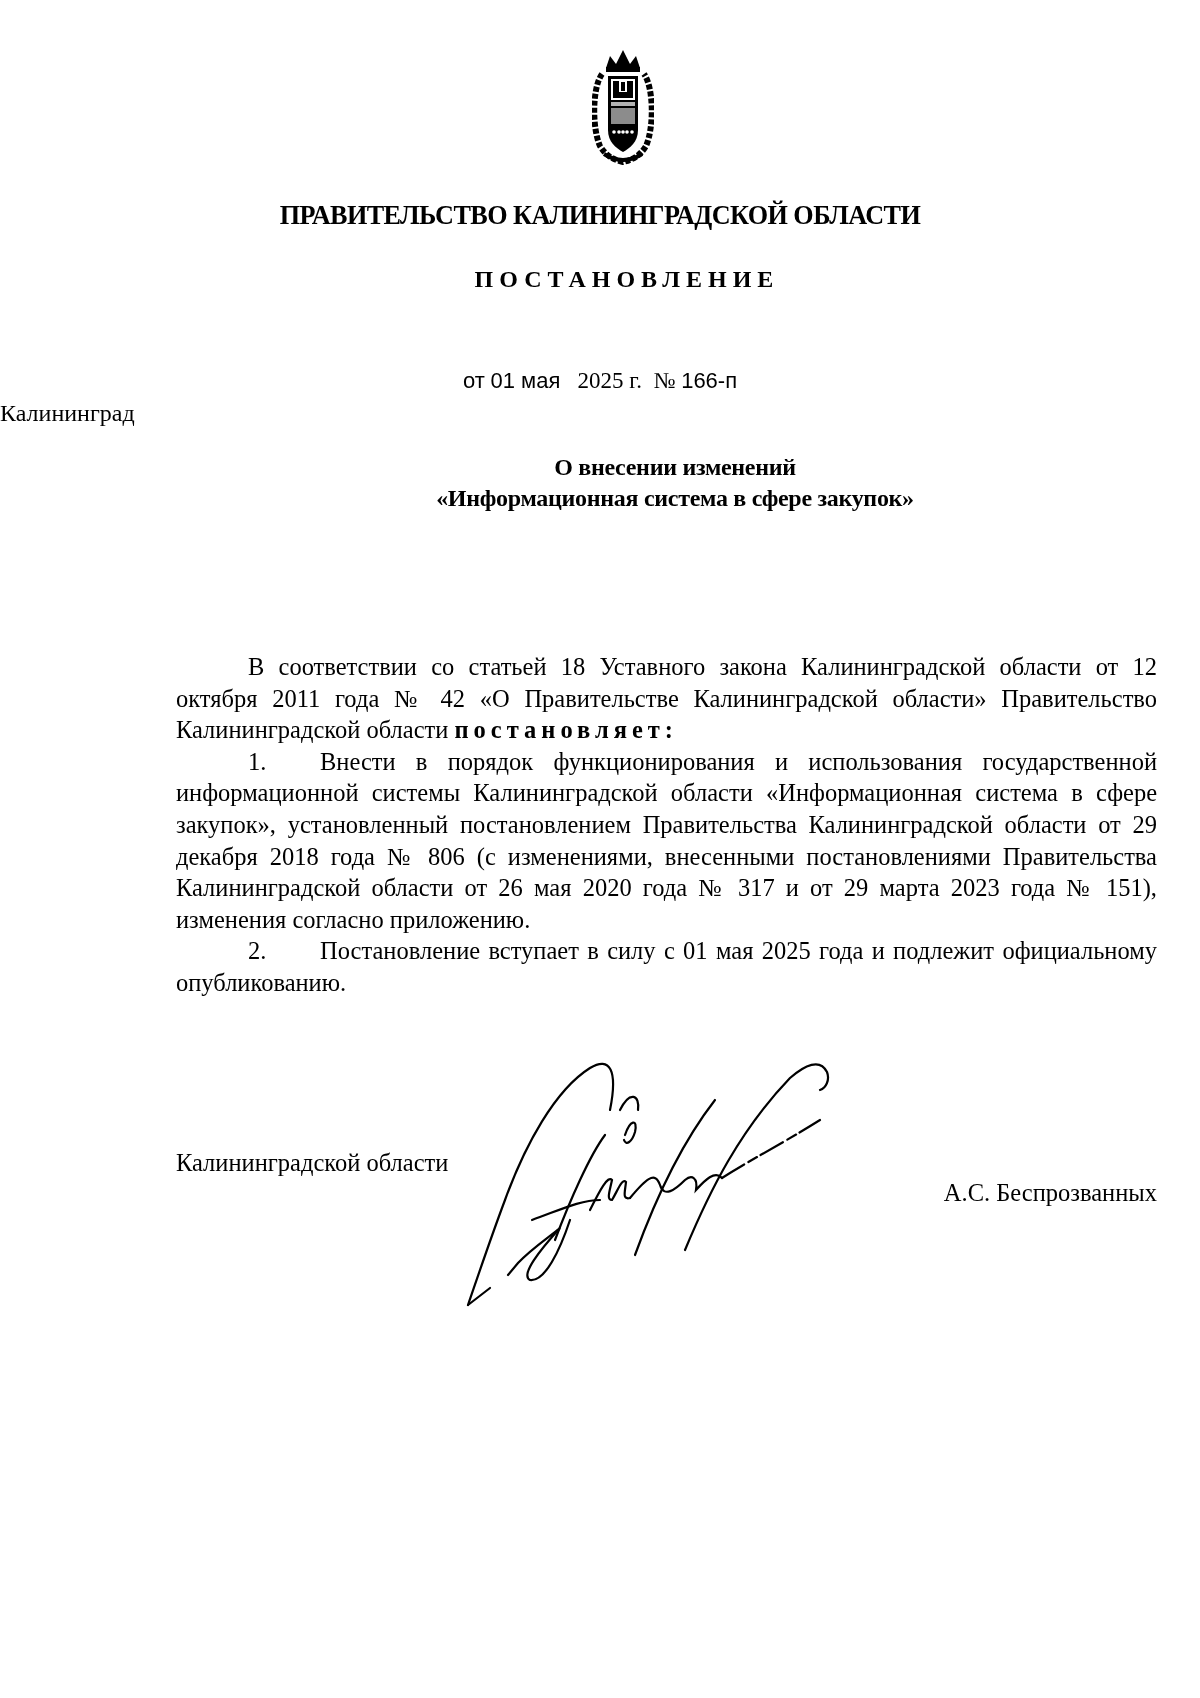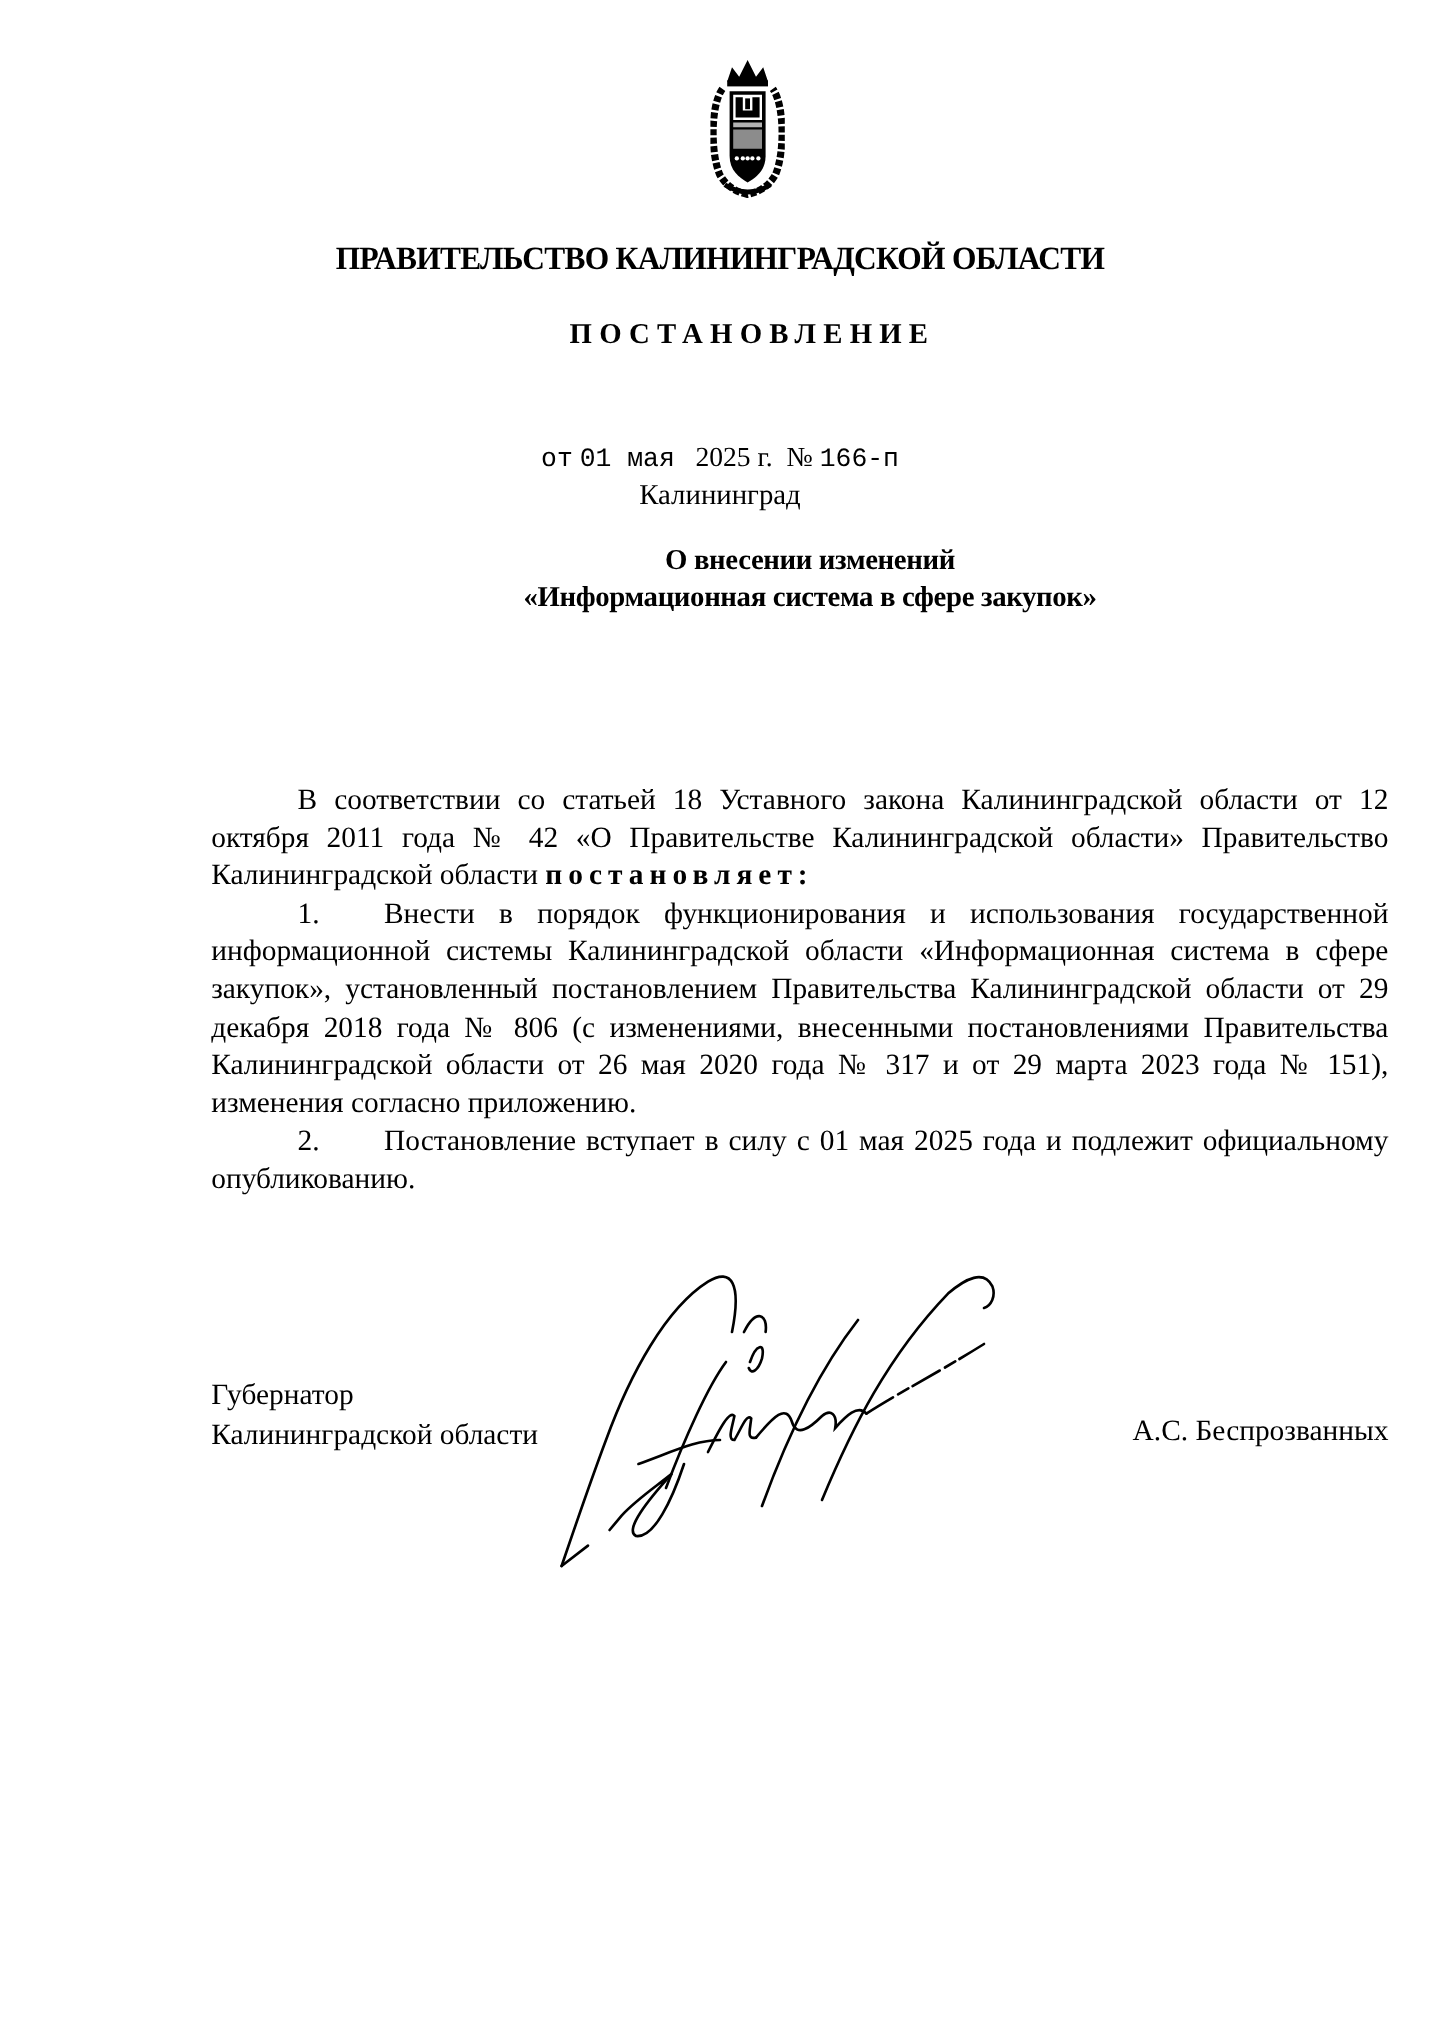--- a/index.html
+++ b/index.html
@@ -5,22 +5,22 @@
   html, body { margin: 0; padding: 0; background: #ffffff; }
   body { width: 1200px; height: 1698px; position: relative; overflow: hidden;
          font-family: "Liberation Serif", "DejaVu Serif", serif; color: #000; }
   .abs { position: absolute; }
   .emblem { left: 592px; top: 48px; width: 62px; height: 118px; }
   .gov-title { left: 0; width: 1200px; top: 200px; text-align: center;
                font-weight: bold; font-size: 27px; letter-spacing: -0.6px; transform: scaleX(0.97); }
   .doc-type { left: 0; width: 1200px; top: 266px; text-align: center;
               font-weight: bold; font-size: 24px; letter-spacing: 6px; padding-left: 6px; box-sizing: border-box; margin-left: 24px; }
   .date-line { left: 0; width: 1200px; top: 368px; text-align: center; font-size: 23px; }
-  .date-line .mono { font-family: Liberation Mono, monospace; font-size: 22px; }
-  .city { left: 0; width: 1200px; top: 400px; text-align: center; font-size: 24px; }
+  .date-line .mono { font-family: Liberation Sans, sans-serif; font-size: 22px; }
+  .city { left: 0; width: 1200px; top: 400px; font-size: 24px; }
   .heading { left: 200px; width: 950px; top: 452px; text-align: center;
              font-weight: bold; font-size: 24px; line-height: 30.5px; letter-spacing: -0.3px; }
   .body-text { left: 176px; width: 981px; top: 651px; font-size: 24.5px; line-height: 31.6px; }
   .body-text p { margin: 0; text-align: justify; text-align-last: left; }
   .body-text .indent { text-indent: 72px; }
   .body-text .num { display: inline-block; width: 72px; }
   .spaced { font-weight: bold; letter-spacing: 5px; }
   .sig-left { left: 176px; top: 1146px; font-size: 24.5px; line-height: 33px; }
   .sig-right { right: 43px; top: 1179px; font-size: 24.5px; }
   .signature { left: 460px; top: 1050px; width: 480px; height: 260px; }
@@ -78,21 +78,20 @@
   </p>
   <p class="indent">
     <span class="num" style="text-indent:0">1.</span><span>Внести в порядок функционирования и использования государственной информационной системы Калининградской области «Информационная система в сфере закупок», установленный постановлением Правительства Калининградской области от 29 декабря 2018 года № 806 (с изменениями, внесенными постановлениями Правительства Калининградской области от 26 мая 2020 года № 317 и от 29 марта 2023 года № 151), изменения согласно приложению.</span>
   </p>
   <p class="indent">
     <span class="num" style="text-indent:0">2.</span><span>Постановление вступает в силу с 01 мая 2025 года и подлежит официальному опубликованию.</span>
   </p>
 </div>
 
 <div class="abs sig-left">
-  <div>Губернатор</div>
   <div>Калининградской области</div>
 </div>
 
 <div class="abs signature">
   <svg width="480" height="260" viewBox="0 0 480 260" fill="none" stroke="#000" stroke-width="2.2" stroke-linecap="round">
 
     <path d="M8 255 C20 220 30 190 45 150 C65 95 95 40 130 18 C150 6 158 20 150 60"></path>
     <path d="M8 255 L30 238"></path>
 
     <path d="M48 225 L58 213 C70 200 85 190 100 178 C80 200 60 225 70 230 C85 232 100 200 110 170"></path>

